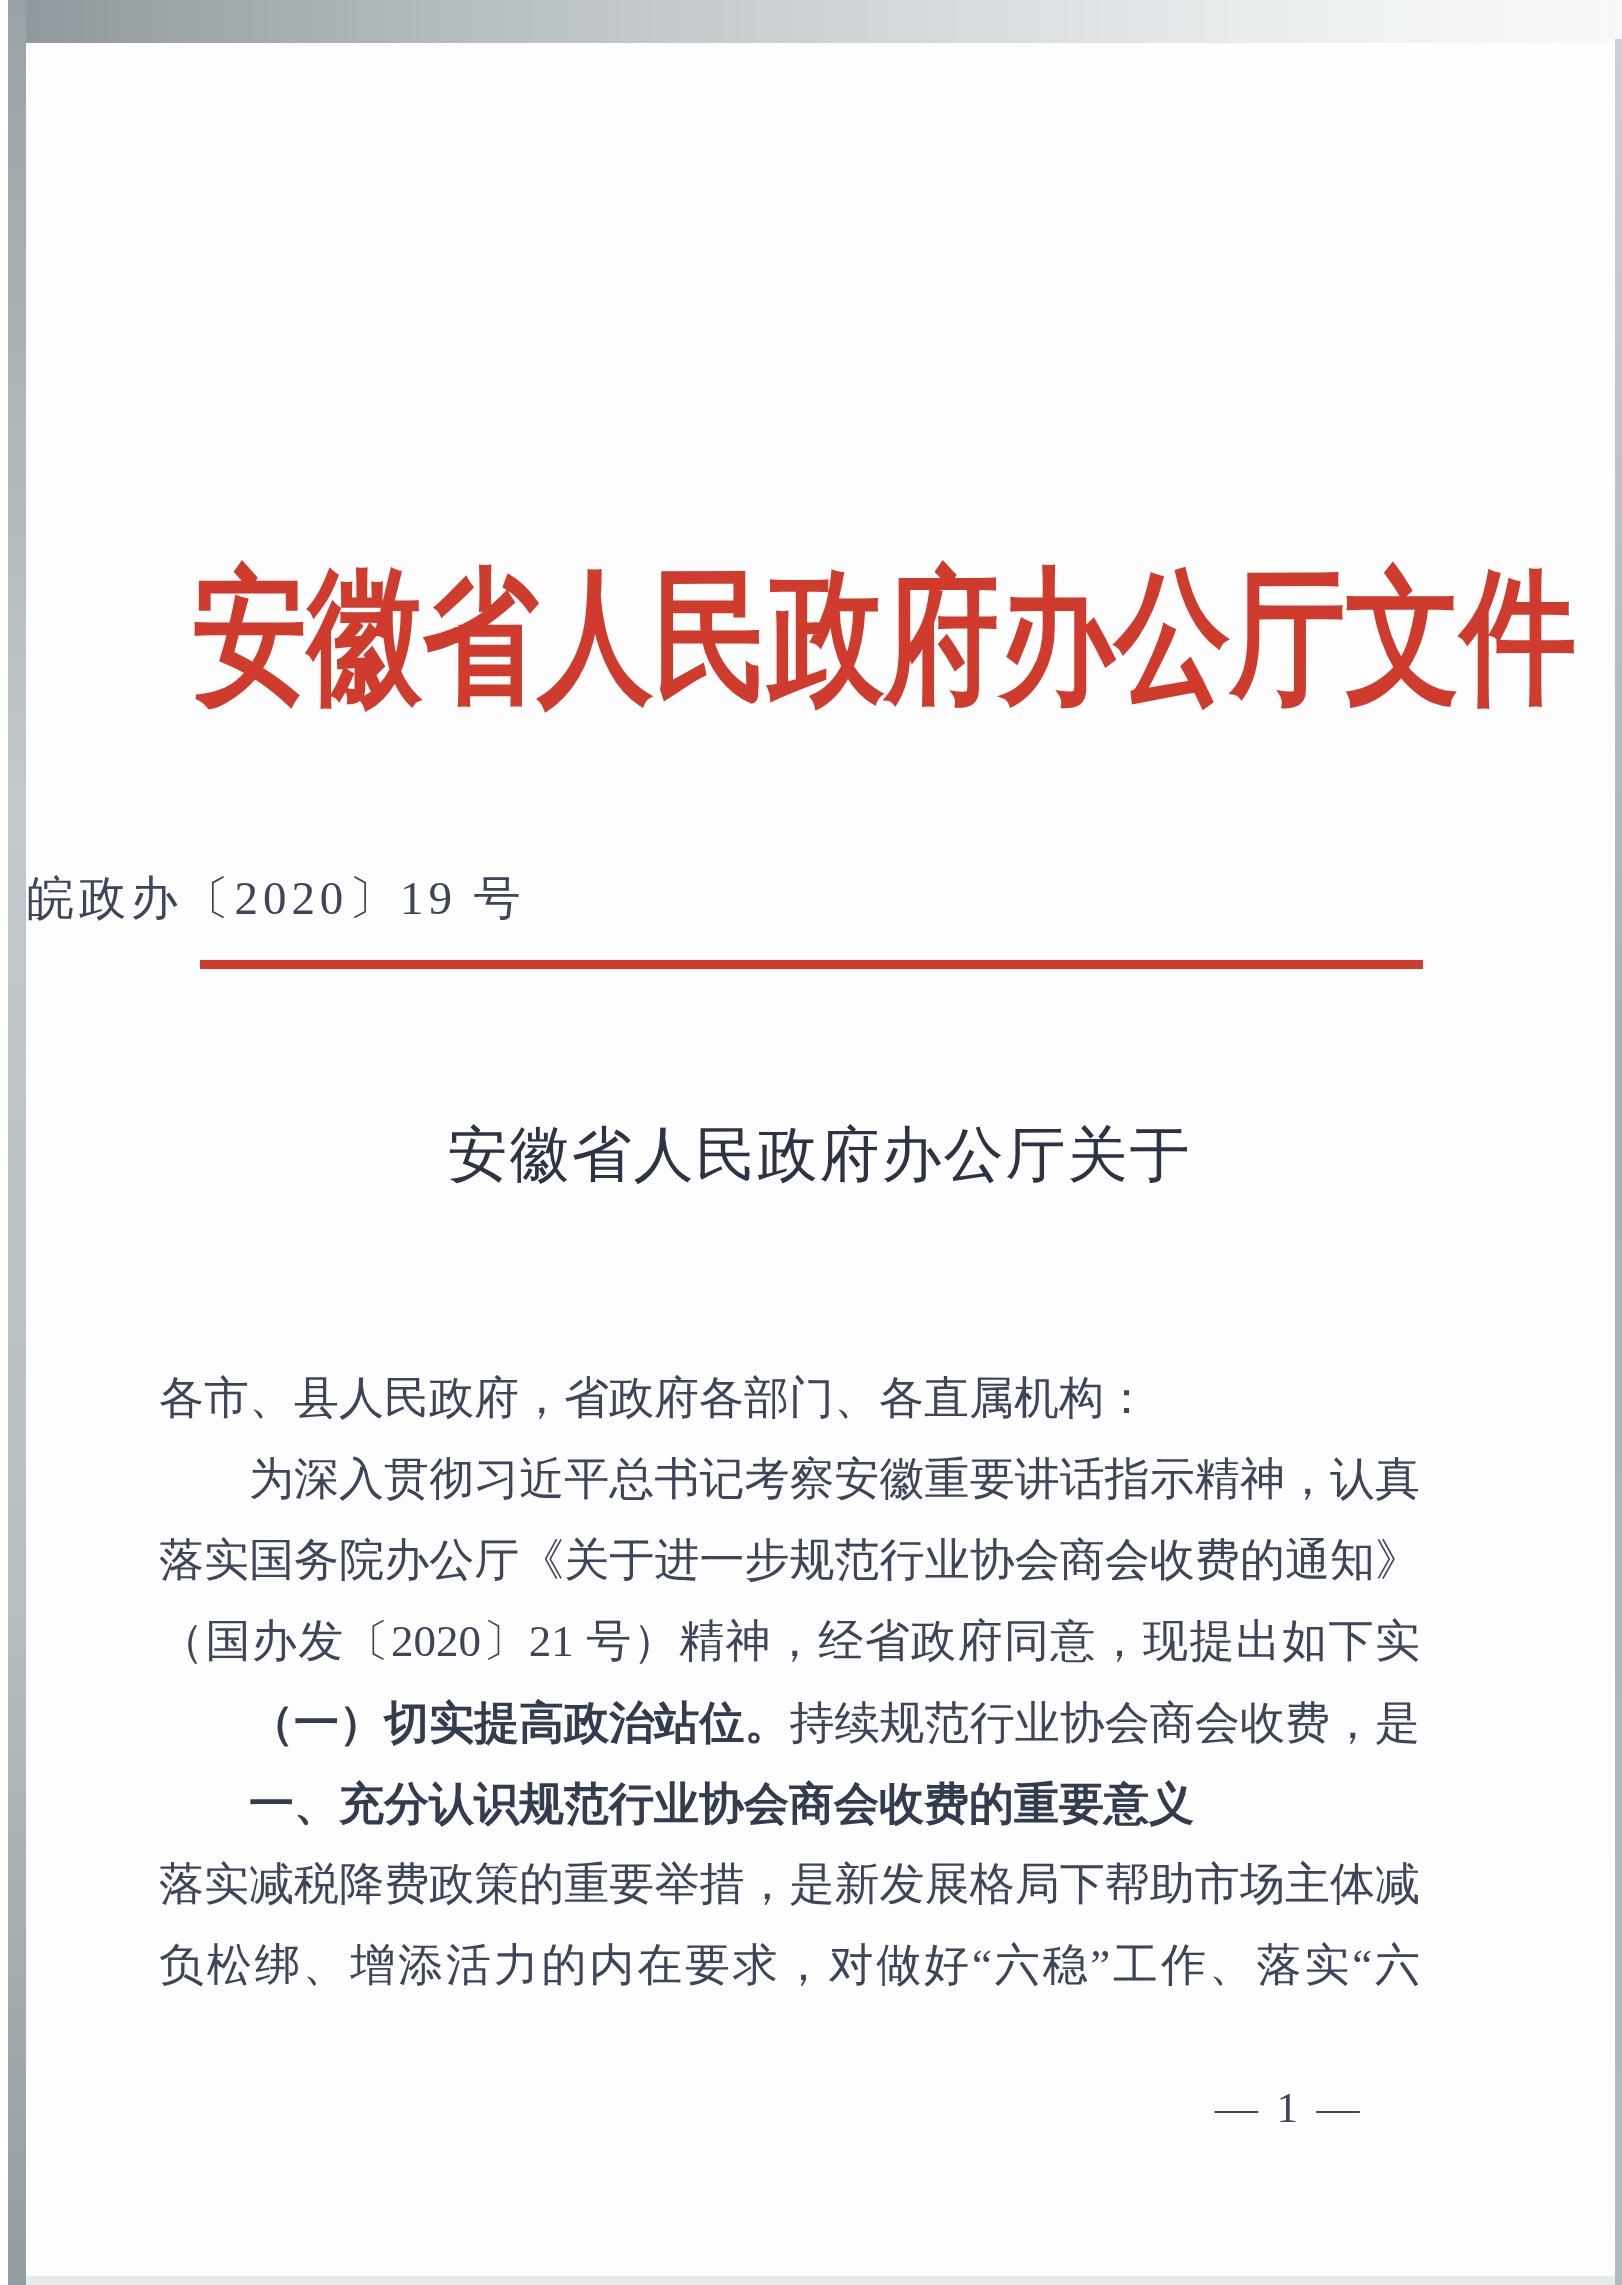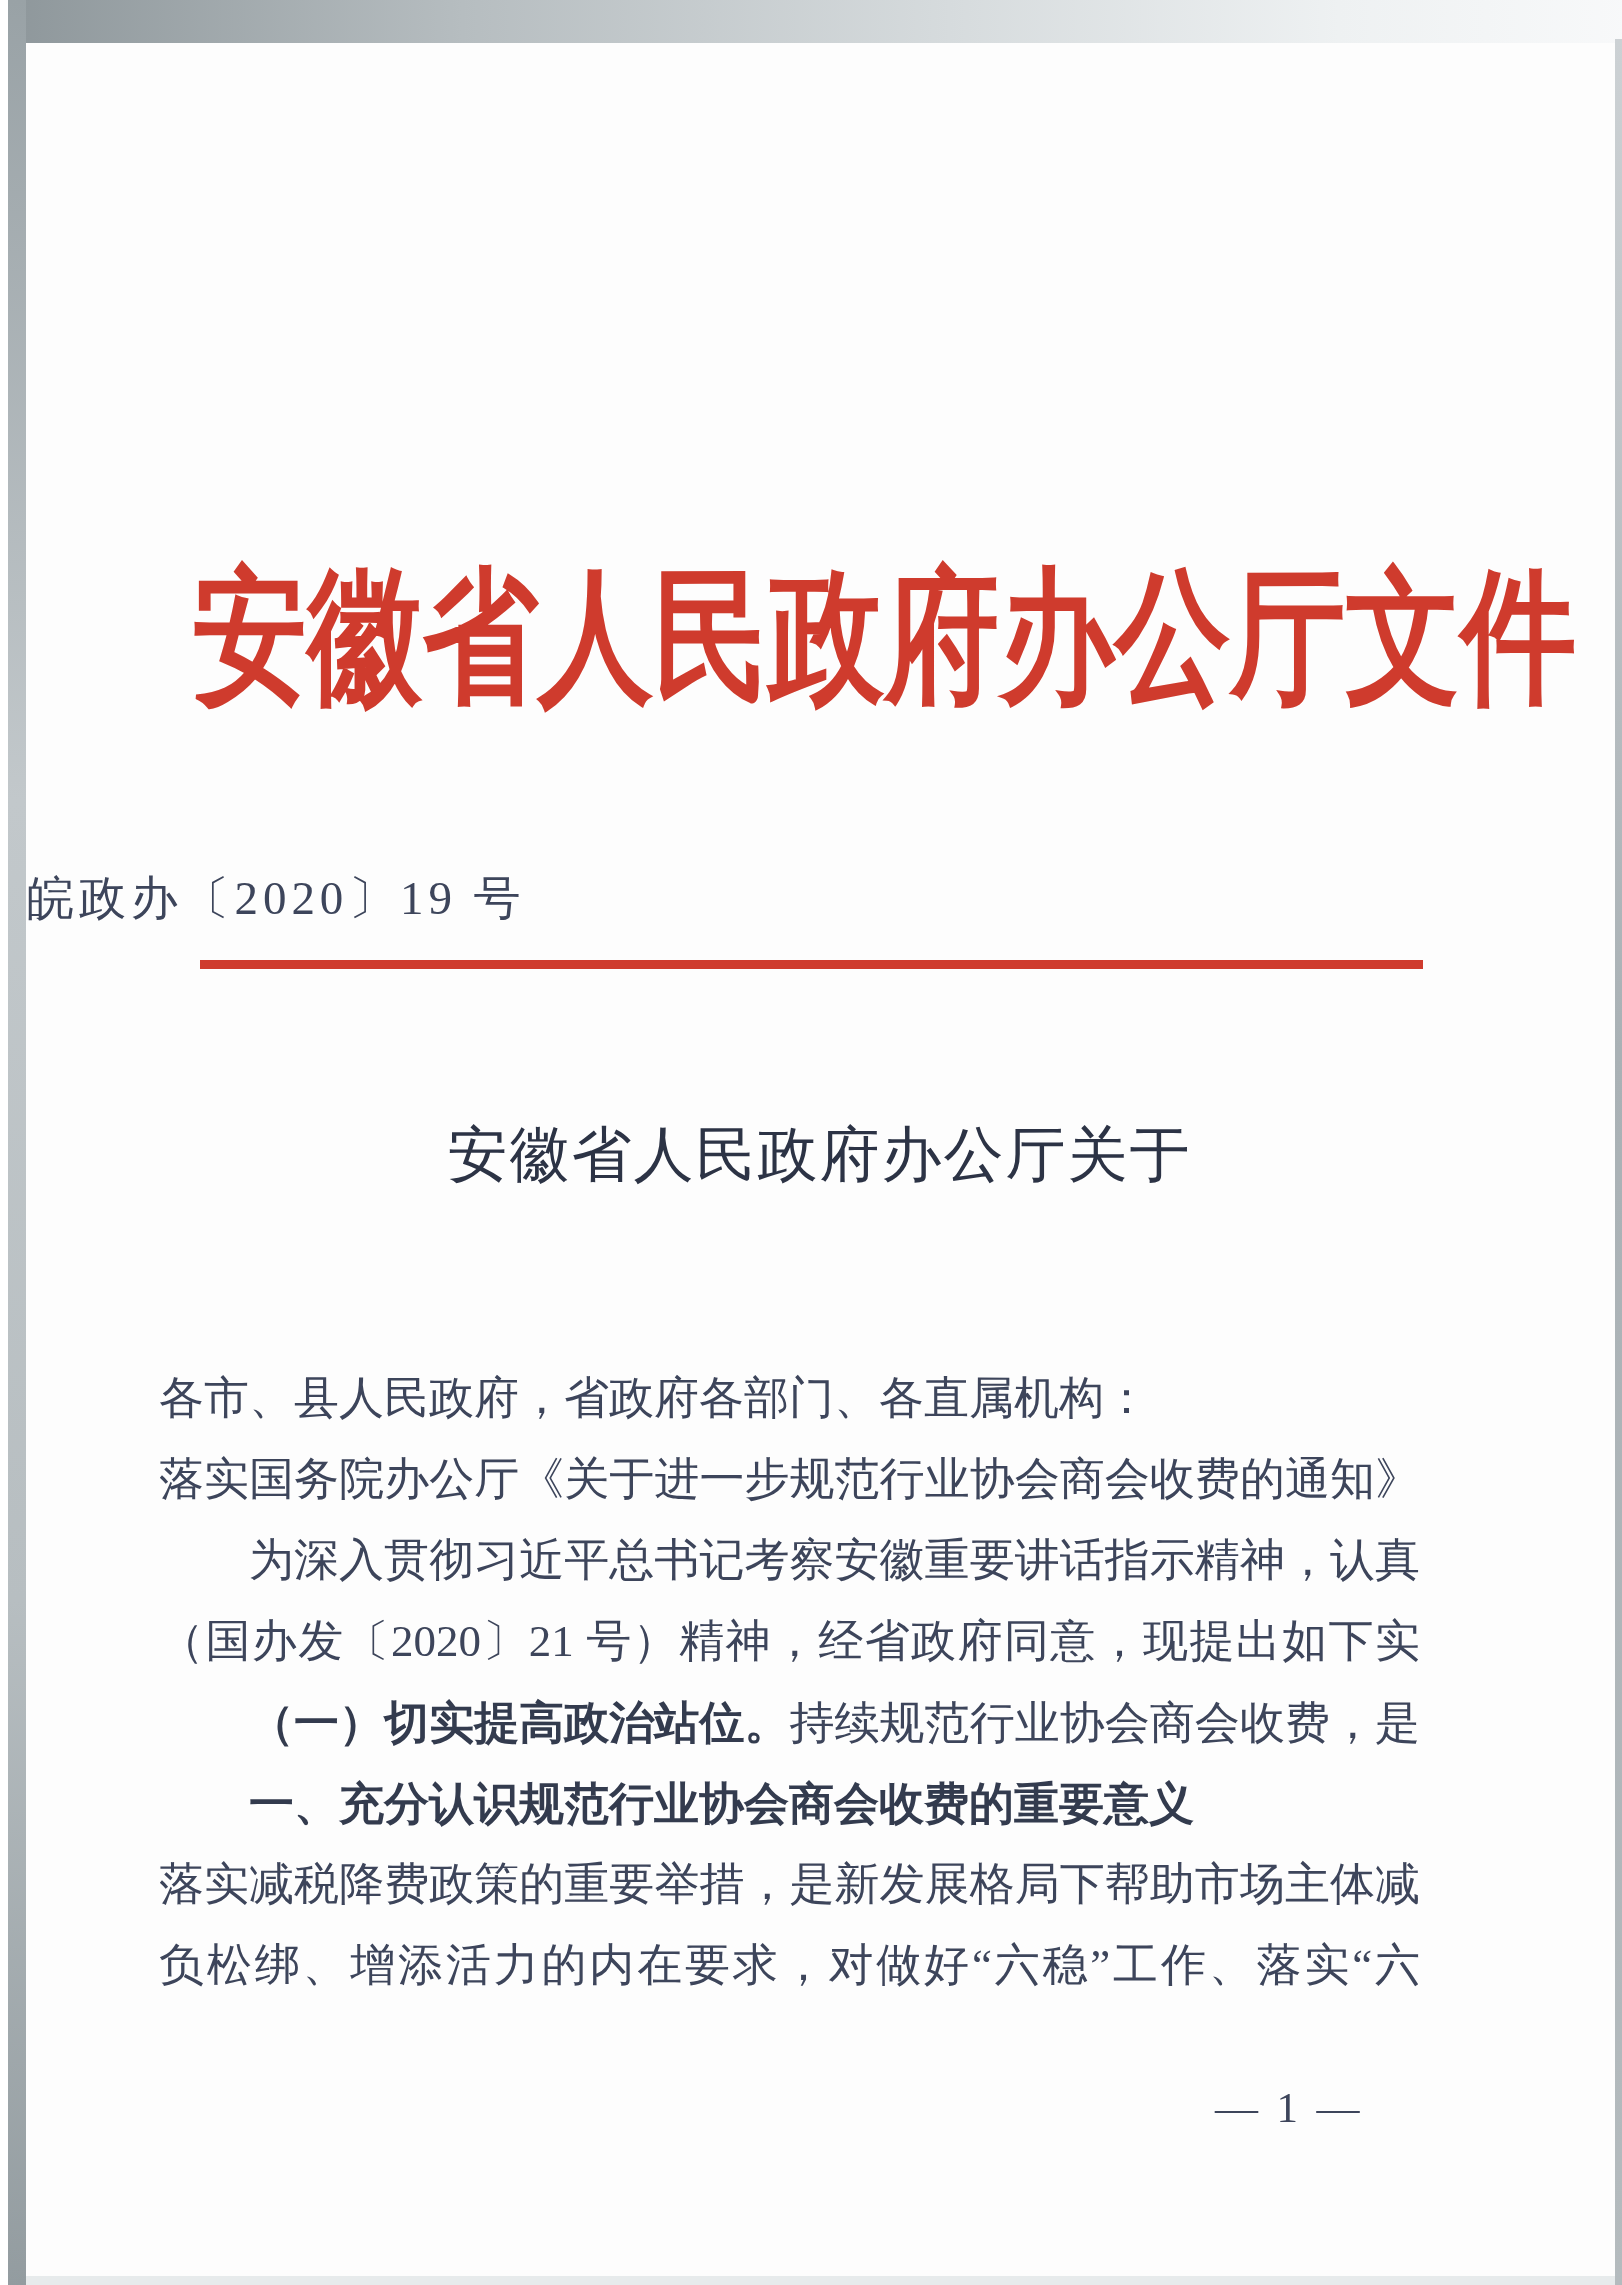--- a/index.html
+++ b/index.html
@@ -110,22 +110,22 @@
   <div class="doc-number">皖政办〔2020〕19 号</div>
 
   <div class="red-line"></div>
 
   <div class="doc-title">
     <div>安徽省人民政府办公厅关于</div>
   </div>
 
   <div class="body-block">
       <div class="line">各市、县人民政府，省政府各部门、各直属机构：</div>
+      <div class="line indent fill">为深入贯彻习近平总书记考察安徽重要讲话指示精神，认真</div>
       <div class="line fill">落实国务院办公厅《关于进一步规范行业协会商会收费的通知》</div>
-      <div class="line indent fill">为深入贯彻习近平总书记考察安徽重要讲话指示精神，认真</div>
       <div class="line fill">（国办发〔2020〕21 号）精神，经省政府同意，现提出如下实施</div>
       <div class="line indent fill"><span class="bold">（一）切实提高政治站位。</span>持续规范行业协会商会收费，是</div>
       <div class="line indent bold">一、充分认识规范行业协会商会收费的重要意义</div>
       <div class="line fill">落实减税降费政策的重要举措，是新发展格局下帮助市场主体减</div>
       <div class="line fill">负松绑、增添活力的内在要求，对做好“六稳”工作、落实“六</div>
     </div>
 
   <div class="page-num">— 1 —</div>
 </div>
 

